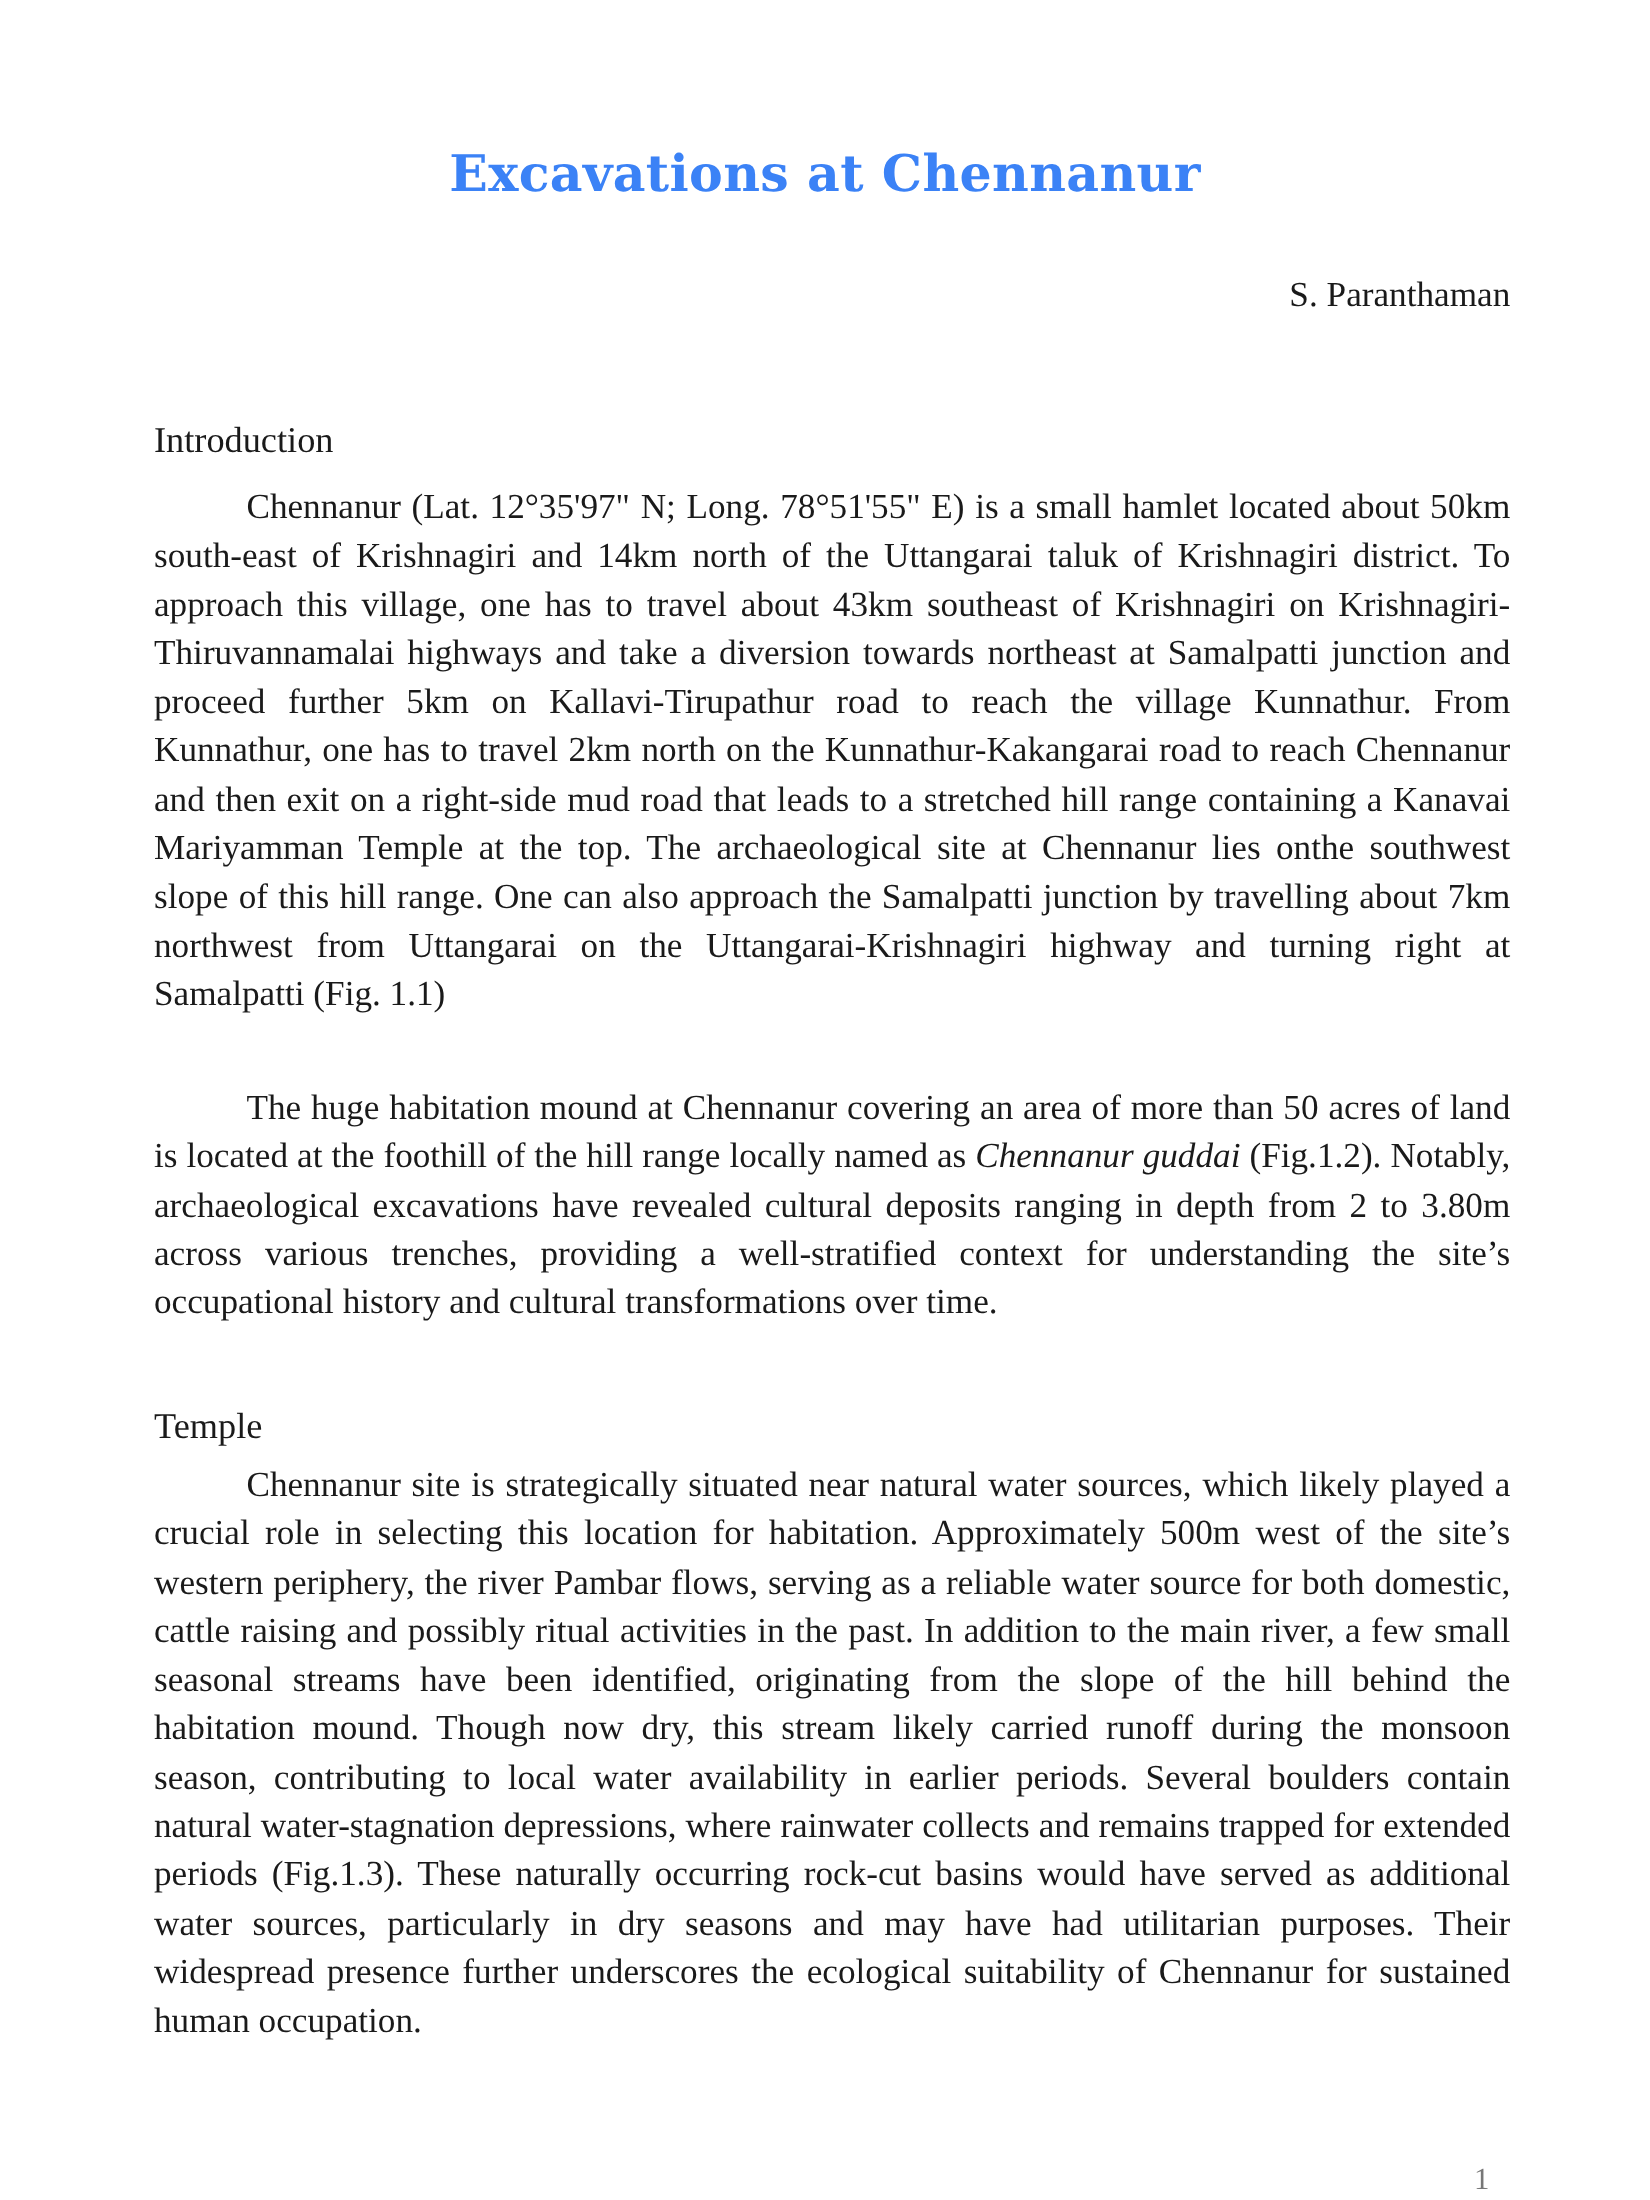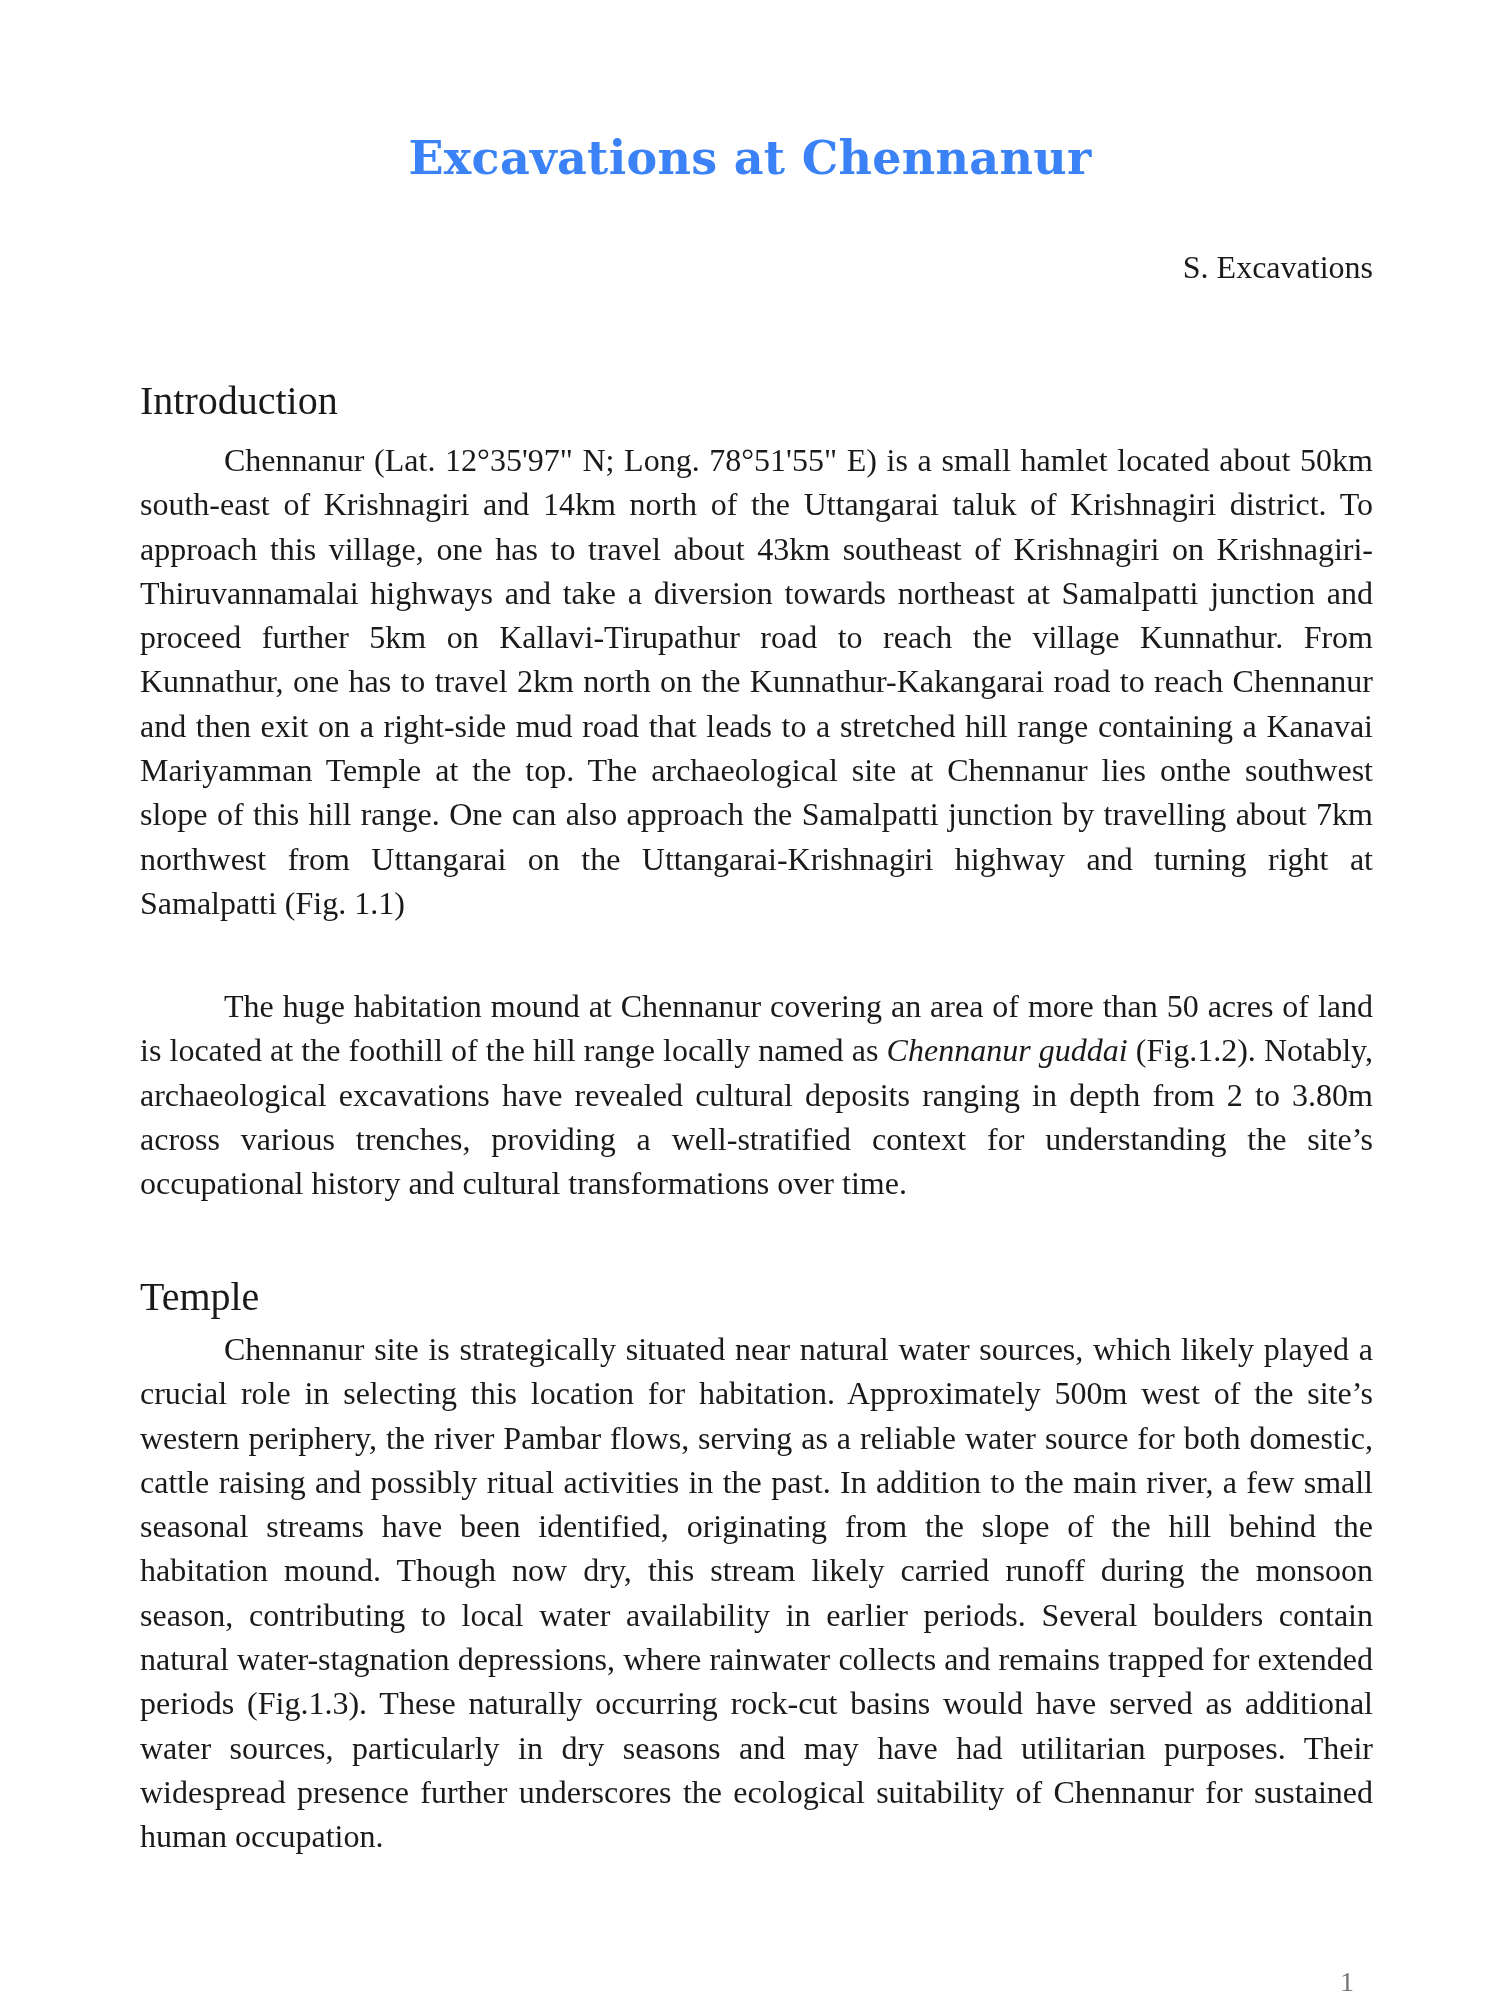--- a/index.html
+++ b/index.html
@@ -12,40 +12,40 @@
       position: absolute; left: 0; width: 1500px; top: 100px;
       text-align: center; font-weight: bold; font-size: 46px;
       font-family: "DejaVu Serif", "Liberation Serif", serif;
       letter-spacing: 0.3px; color: #3b82f6;
     }
     .authors {
       position: absolute; right: 127px; top: 245px; text-align: right;
       font-size: 32px; line-height: 44px;
     }
     .heading {
-      position: absolute; left: 140px; font-size: 40px; line-height: 44px;
+      position: absolute; left: 140px; font-size: 33px; line-height: 44px;
     }
     .para {
       position: absolute; left: 140px; width: 1233px;
       font-size: 32px; line-height: 44.3px; text-align: justify;
       text-indent: 84px; margin: 0;
     }
     .para i { }
     .page-num {
       position: absolute; right: 146px; top: 1966px;
       font-size: 28px; color: #777;
     }
   </style>
 </head>
 <body>
 
 <h1 class="title">Excavations at Chennanur</h1>
 
 <div class="authors">
-  <div>S. Excavations</div>
+  <div>S. Paranthaman</div>
 </div>
 
 <div class="heading" style="top:379px;">Introduction</div>
 
 <p class="para" style="top:438px;">Chennanur (Lat. 12°35'97" N; Long. 78°51'55" E) is a small hamlet located about 50km south-east of Krishnagiri and 14km north of the Uttangarai taluk of Krishnagiri district. To approach this village, one has to travel about 43km southeast of Krishnagiri on Krishnagiri-Thiruvannamalai highways and take a diversion towards northeast at Samalpatti junction and proceed further 5km on Kallavi-Tirupathur road to reach the village Kunnathur. From Kunnathur, one has to travel 2km north on the Kunnathur-Kakangarai road to reach Chennanur and then exit on a right-side mud road that leads to a stretched hill range containing a Kanavai Mariyamman Temple at the top. The archaeological site at Chennanur lies onthe southwest slope of this hill range. One can also approach the Samalpatti junction by travelling about 7km northwest from Uttangarai on the Uttangarai-Krishnagiri highway and turning right at Samalpatti (Fig. 1.1)</p>
 
 <p class="para" style="top:984px;"><span>The huge habitation mound at Chennanur covering an area of more than 50 acres of land is located at the foothill of the hill range locally named as </span><i>Chennanur guddai</i><span> (Fig.1.2). Notably, archaeological excavations have revealed cultural deposits ranging in depth from 2 to 3.80m across various trenches, providing a well-stratified context for understanding the site’s occupational history and cultural transformations over time.</span></p>
 
 <div class="heading" style="top:1275px;">Temple</div>
 

